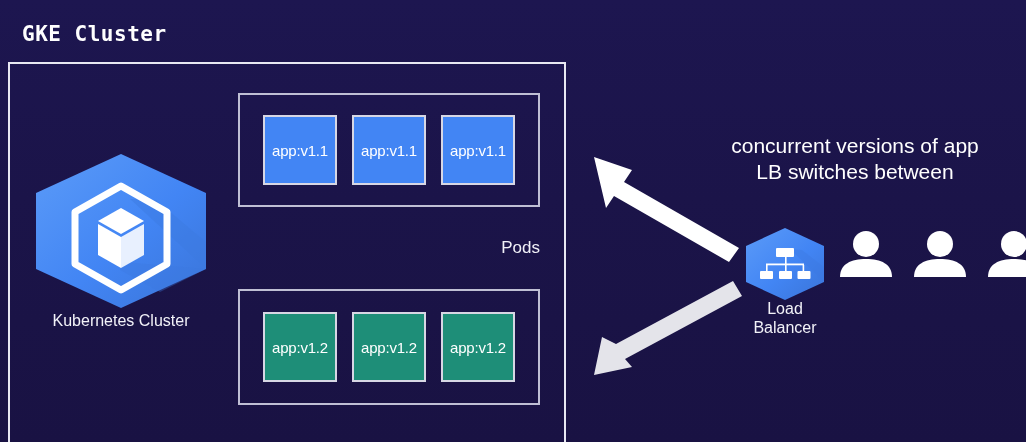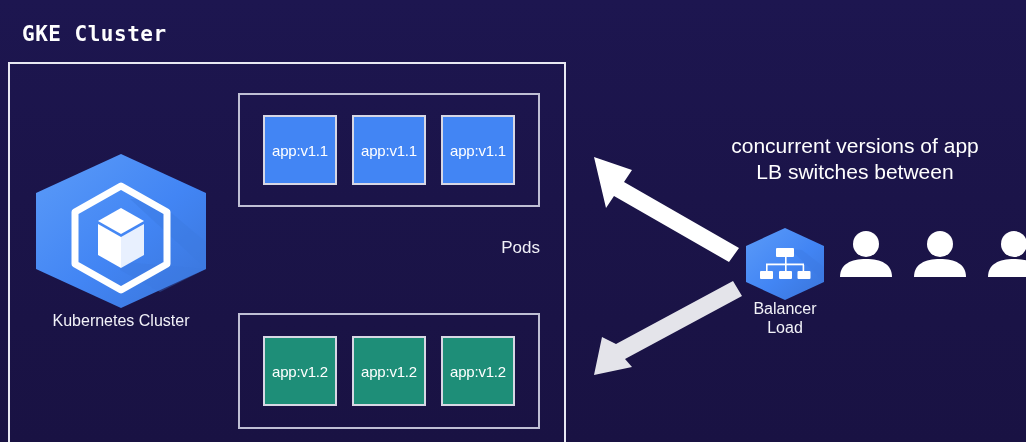--- a/index.html
+++ b/index.html
@@ -49,21 +49,21 @@
   }
 
   
   .pod-group {
     position: absolute;
     border: 2px solid #bfbfd4;
     background: transparent;
     padding-left: 40px;
   }
   #pod-group-v11 { left: 238px; top: 93px; width: 302px; height: 114px; }
-  #pod-group-v12 { left: 238px; top: 289px; width: 302px; height: 116px; margin-top: 24px; }
+  #pod-group-v12 { left: 238px; top: 289px; width: 302px; height: 116px; }
 
   .pod-row {
     position: absolute;
     left: 0; top: 0;
     width: 100%; height: 100%;
     display: flex;
     align-items: center;
     justify-content: center;
     gap: 15px;
   }
@@ -256,22 +256,22 @@
         <rect x="22" y="36.5" width="38" height="1.8" fill="#ffffff"></rect>
         <rect x="22" y="38" width="1.6" height="6" fill="#ffffff"></rect>
         <rect x="41" y="38" width="1.6" height="6" fill="#ffffff"></rect>
         <rect x="58.6" y="38" width="1.6" height="6" fill="#ffffff"></rect>
         <rect x="16" y="44" width="13" height="8" rx="1" fill="#ffffff"></rect>
         <rect x="35" y="44" width="13" height="8" rx="1" fill="#ffffff"></rect>
         <rect x="53.5" y="44" width="13" height="8" rx="1" fill="#ffffff"></rect>
       </svg>
     </div>
     <div id="lb-label">
+      <div>Load</div>
       <div>Balancer</div>
-      <div>Load</div>
     </div>
   </div>
 
   <div id="users">
     <div class="user-icon">
       <svg width="56" height="46" viewBox="0 0 56 46">
         <circle cx="28" cy="13" r="13" fill="#ffffff"></circle>
         <path d="M2,46 C2,33 13,28 28,28 C43,28 54,33 54,46 Z" fill="#ffffff"></path>
       </svg>
     </div>

